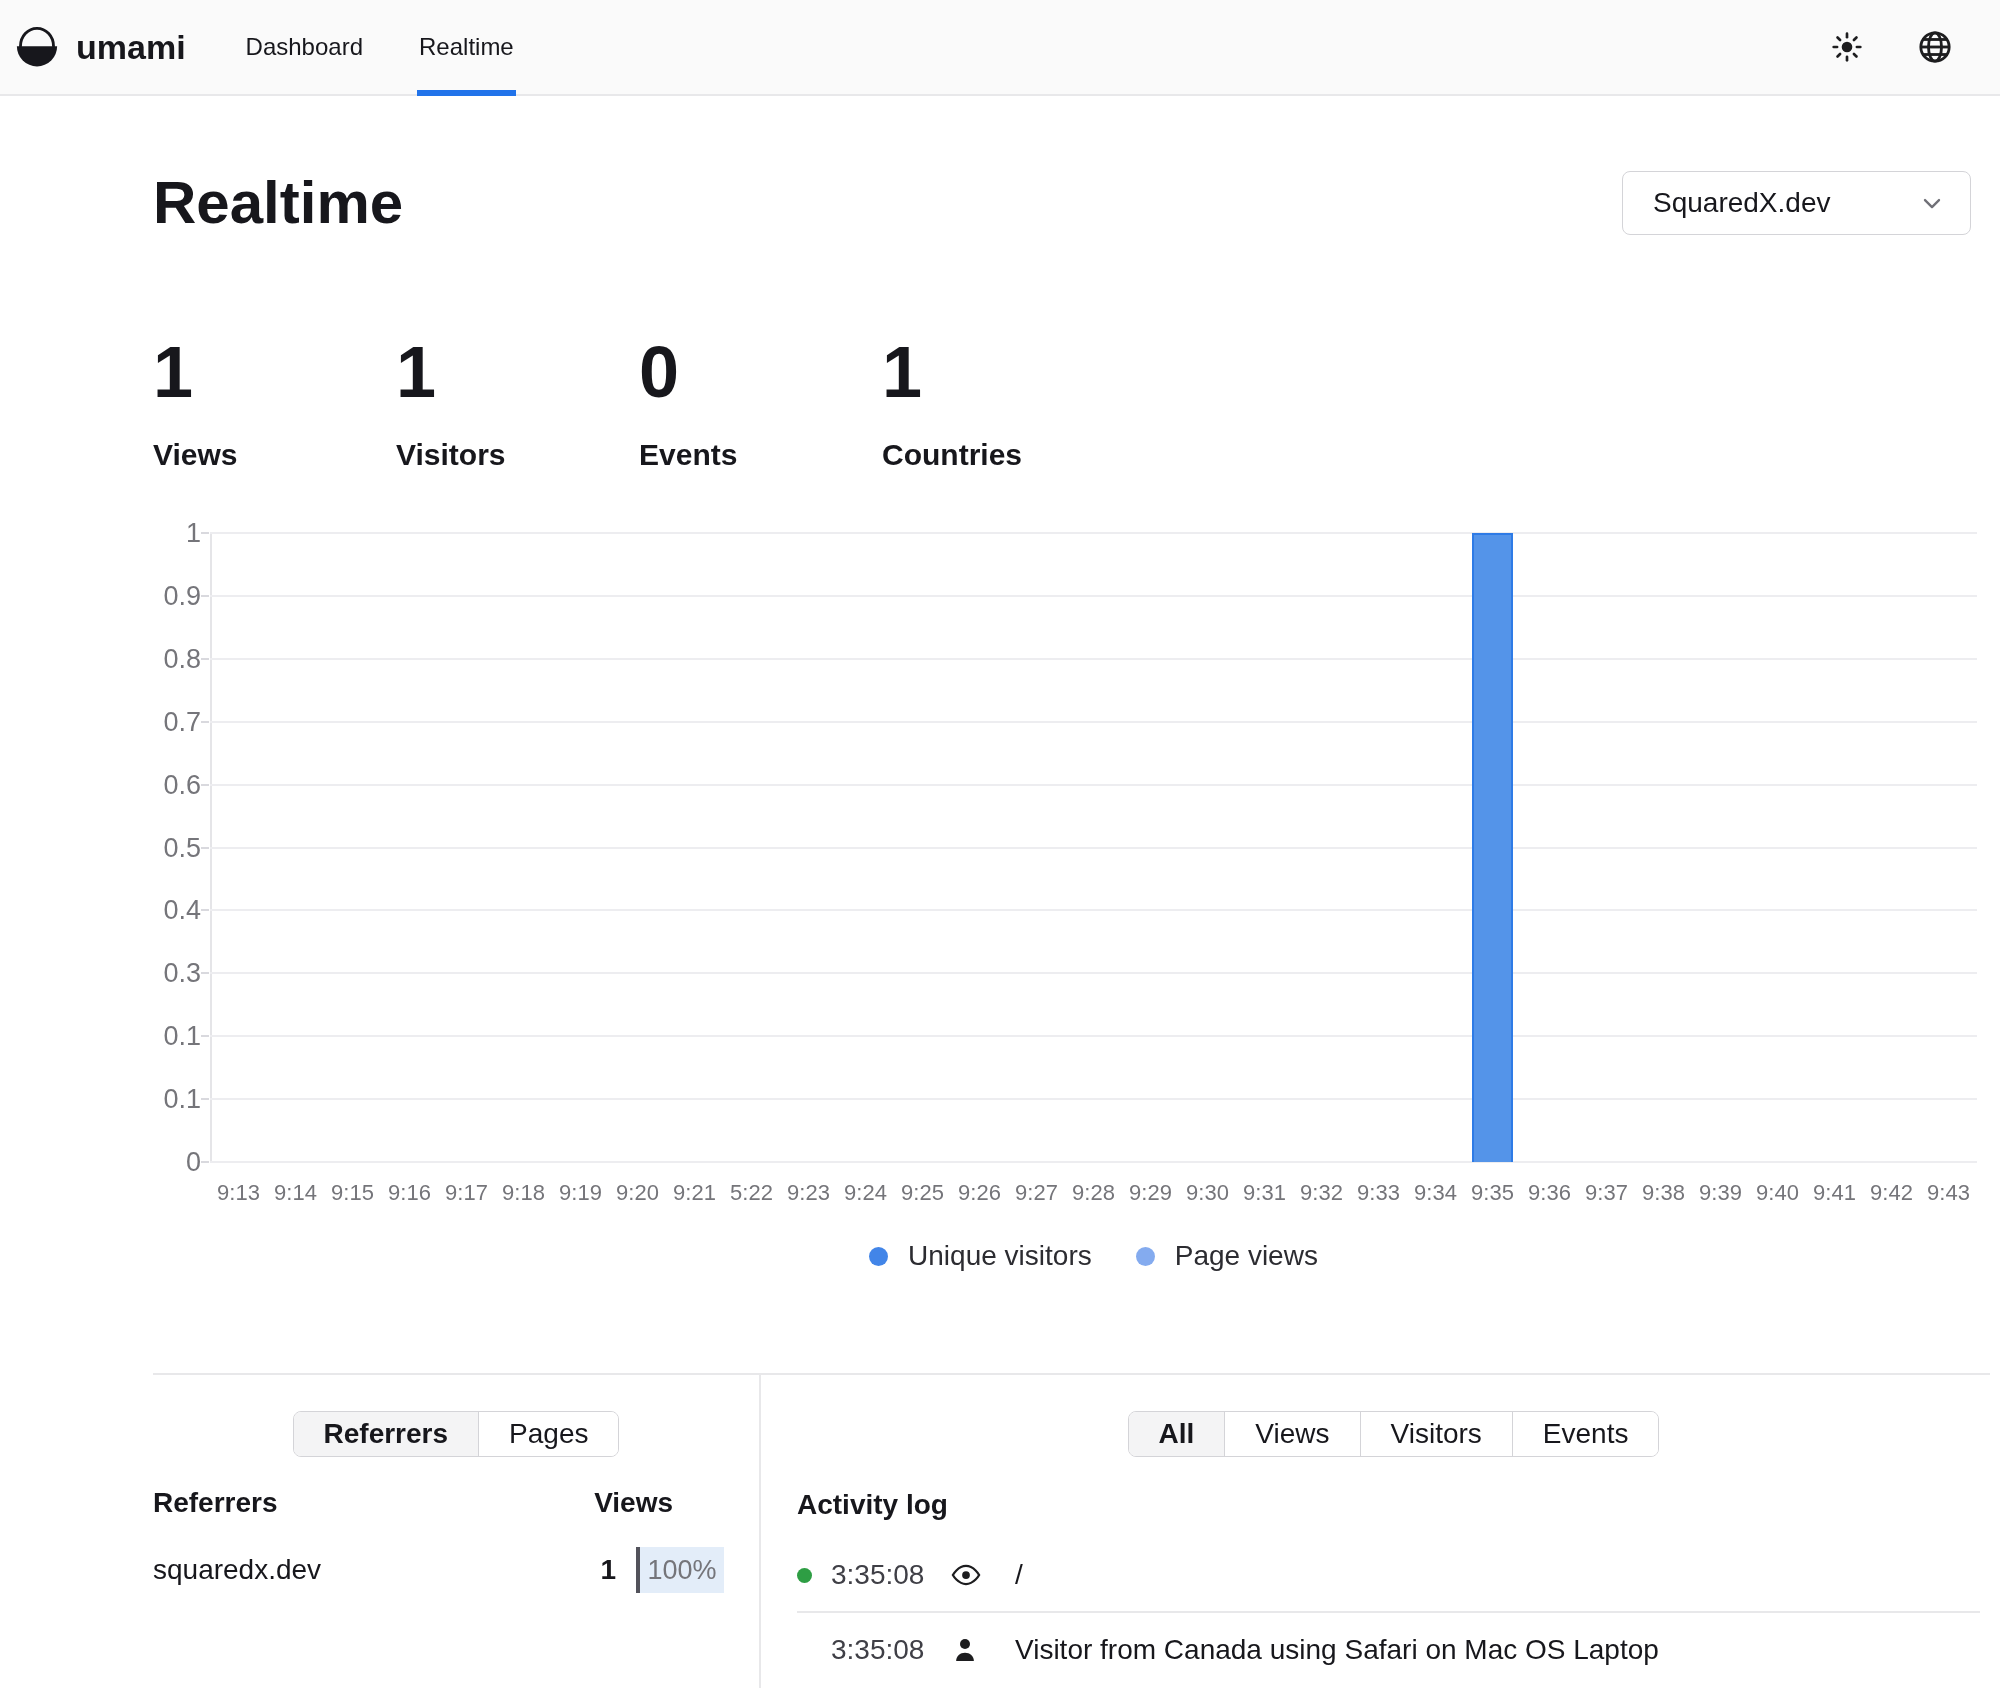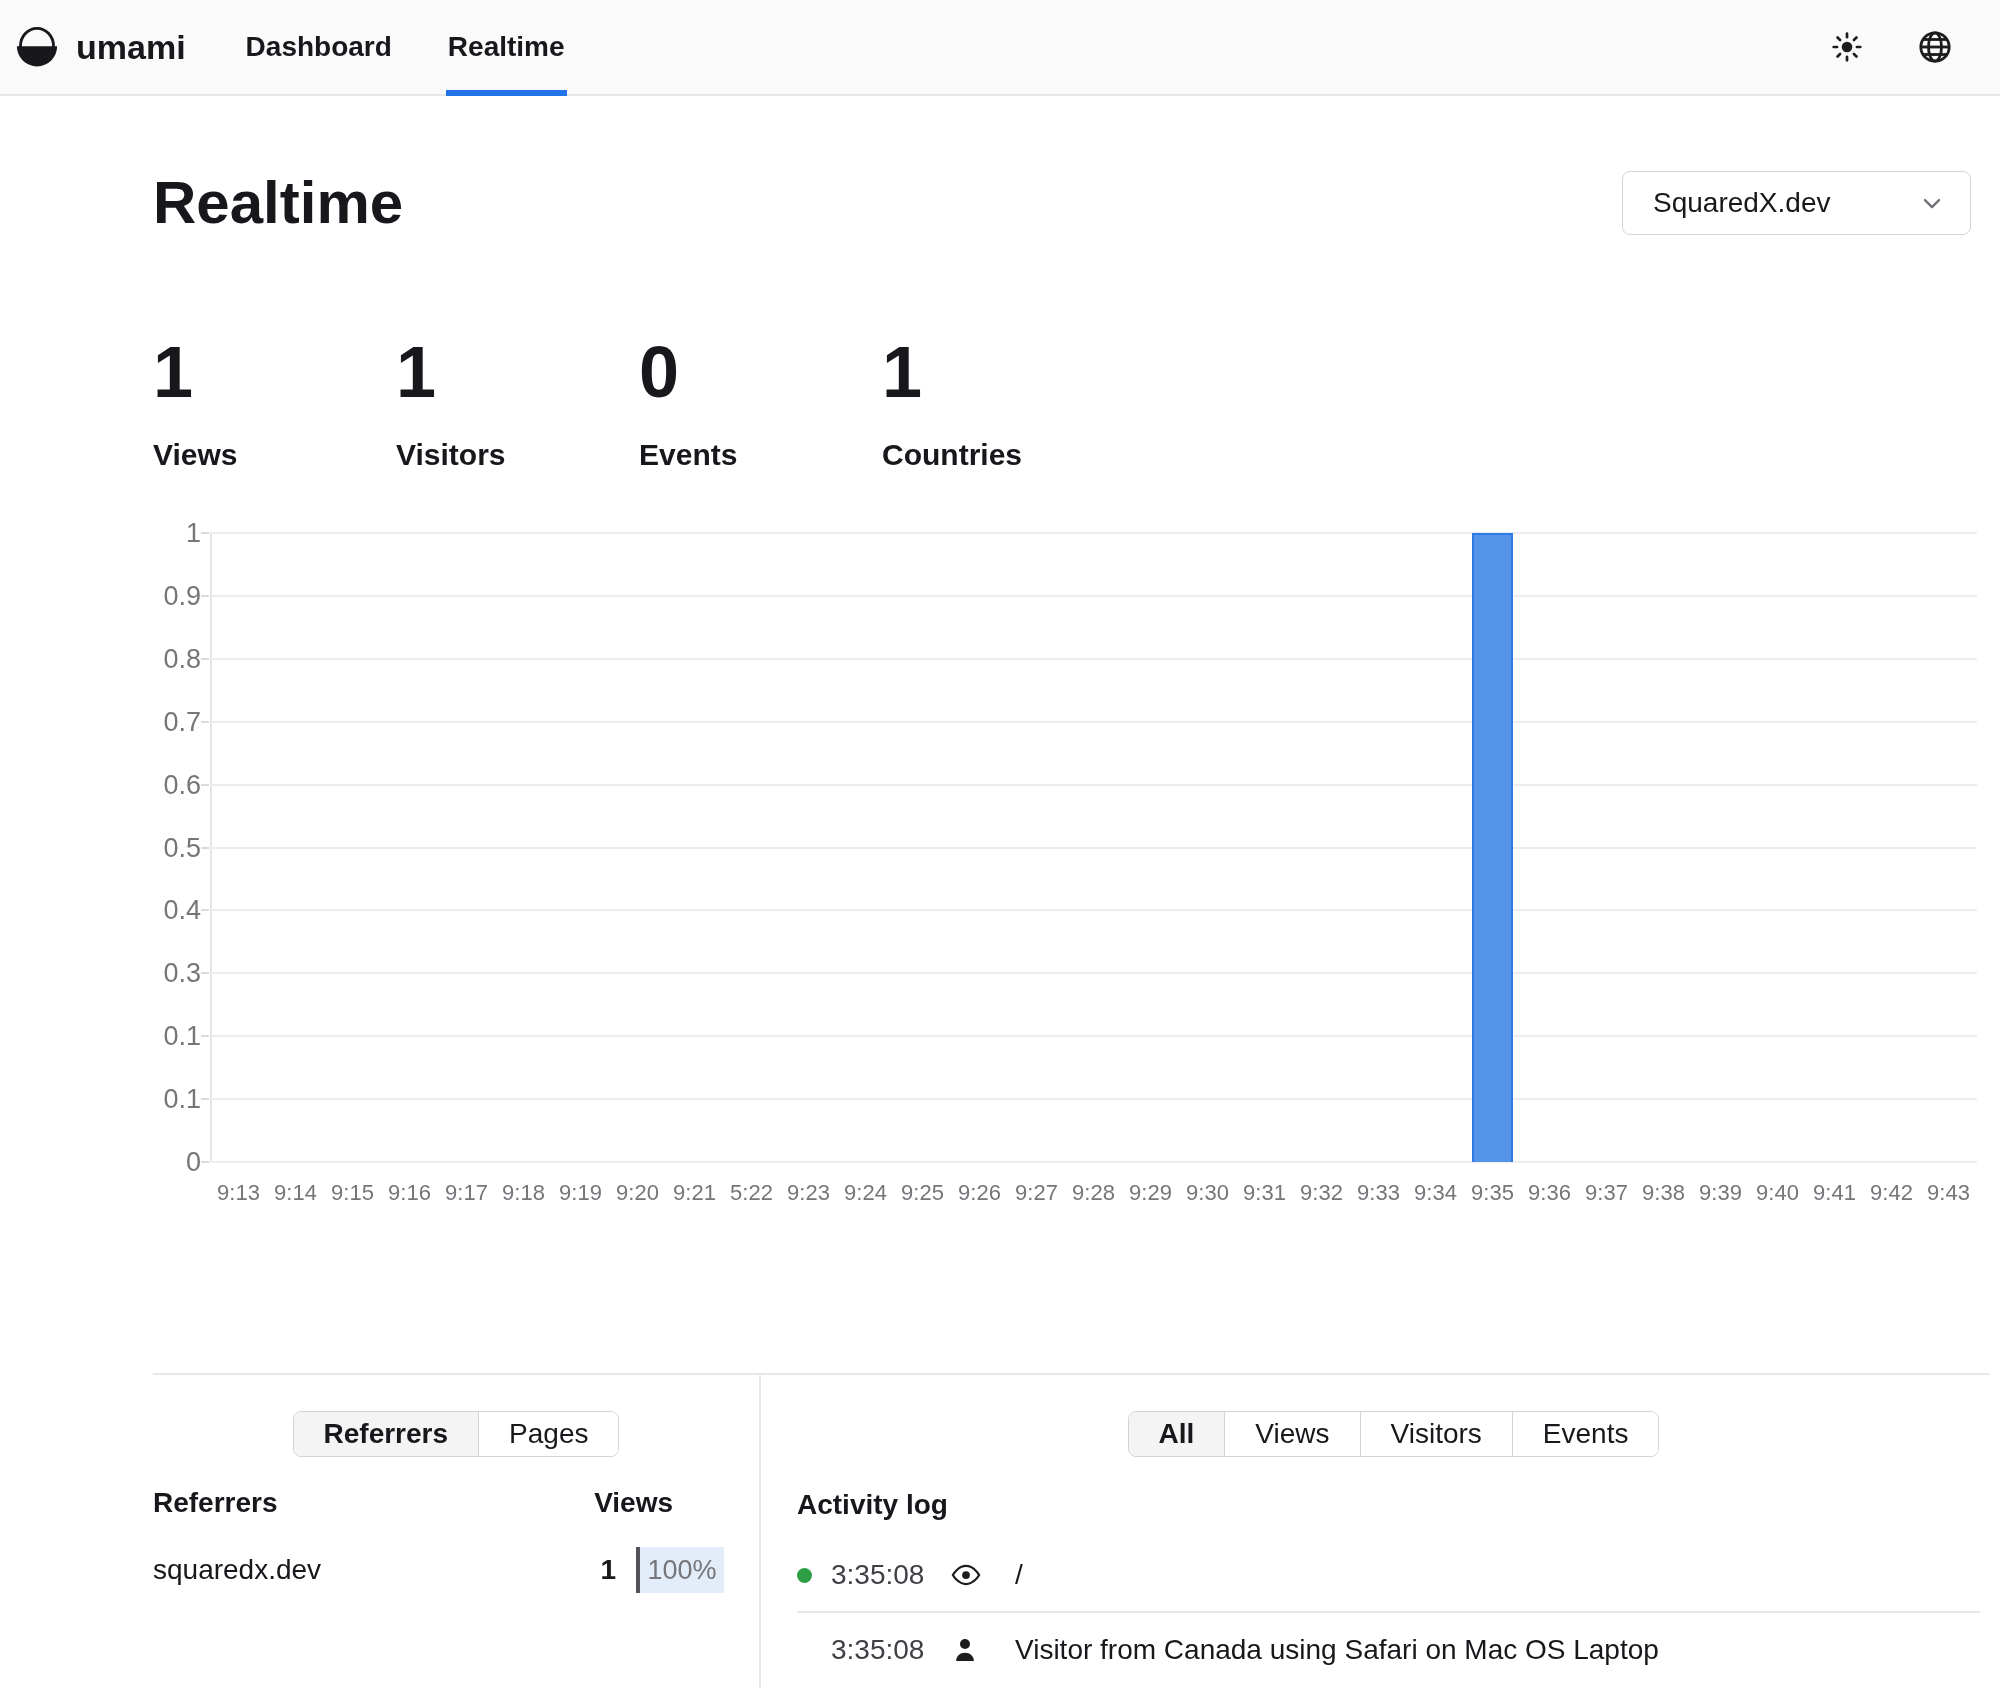--- a/index.html
+++ b/index.html
@@ -6,21 +6,21 @@
   body { margin: 0; font-family: "Liberation Sans", sans-serif; color: #17171c; background: #fff; }
   .screen { position: relative; width: 2000px; height: 1688px; background: #fff; overflow: hidden; }
 
   
   .header { position: absolute; top: 0; left: 0; width: 100%; height: 96px; background: #fafafa;
             border-bottom: 2px solid #e8e8ea; display: flex; align-items: center; }
   .brand { display: flex; align-items: center; gap: 16px; margin-left: 14px; cursor: pointer; }
   .brand-name { font-size: 34px; font-weight: 700; }
   .nav { display: flex; height: 100%; margin-left: 58px; }
   .nav-link { display: flex; align-items: center; height: 100%; padding: 0 2px; margin-right: 52px;
-              font-size: 28px; font-weight: 700; position: relative; cursor: pointer; color: #17171c; }
+              font-size: 24px; font-weight: 400; position: relative; cursor: pointer; color: #17171c; }
   .nav-link.active::after { content: ""; position: absolute; left: 0; right: 0; bottom: -2px; height: 6px; background: #2173ea; }
   .header-actions { margin-left: auto; display: flex; align-items: center; gap: 34px; margin-right: 38px; }
   .icon-btn { width: 54px; height: 54px; display: flex; align-items: center; justify-content: center;
               border-radius: 8px; cursor: pointer; }
 
   
   .page-head { position: absolute; left: 153px; right: 29px; top: 168px; display: flex;
                justify-content: space-between; align-items: center; }
   .page-title { font-size: 60px; font-weight: 700; margin: 0; }
   .website-select { width: 349px; height: 64px; border: 1px solid #d4d4d8; border-radius: 8px; background: #fff;
@@ -155,20 +155,30 @@
         <div class="stat-label">Events</div>
       </div>
       <div class="stat">
         <div class="stat-value">1</div>
         <div class="stat-label">Countries</div>
       </div>
     </div>
 
   <div class="chart" id="chart">
     <div class="plot"></div>
+    <div class="legend" id="legend">
+        <div class="legend-item">
+          <span class="legend-dot" style="background: rgb(66, 133, 232);"></span>
+          <span>Unique visitors</span>
+        </div>
+        <div class="legend-item">
+          <span class="legend-dot" style="background: rgb(132, 171, 239);"></span>
+          <span>Page views</span>
+        </div>
+      </div>
   <div class="gridline" style="top: 32px;"></div>
       <div class="ytick" style="top: 32px;"></div>
       <div class="ylabel" style="top: 33px;">1</div>
       <div class="gridline" style="top: 94.9px;"></div>
       <div class="ytick" style="top: 94.9px;"></div>
       <div class="ylabel" style="top: 95.9px;">0.9</div>
       <div class="gridline" style="top: 157.8px;"></div>
       <div class="ytick" style="top: 157.8px;"></div>
       <div class="ylabel" style="top: 158.8px;">0.8</div>
       <div class="gridline" style="top: 220.7px;"></div>

